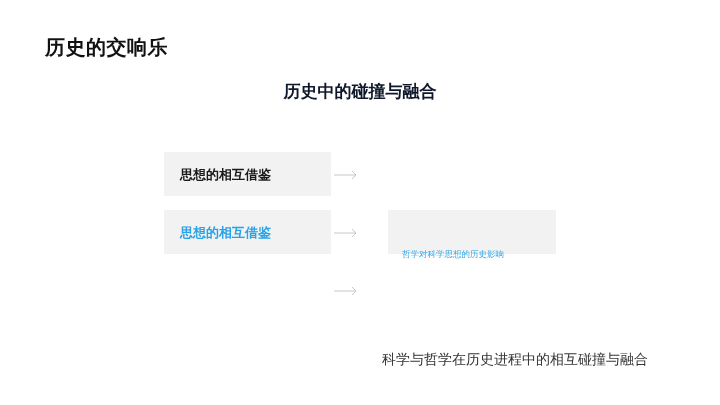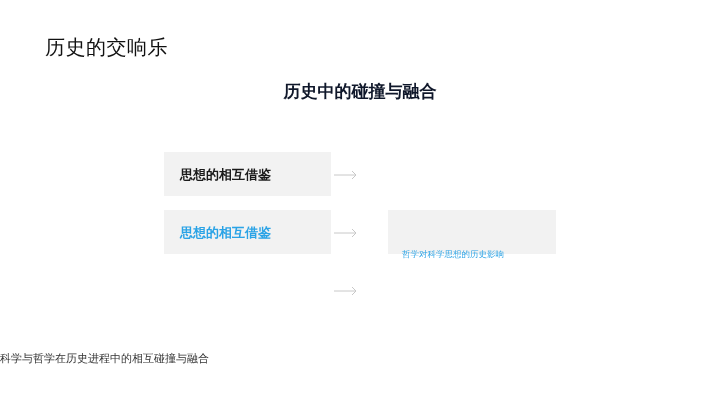--- a/index.html
+++ b/index.html
@@ -1,28 +1,28 @@
 <!DOCTYPE html>
 <html><head>
 <meta charset="utf-8">
 <style>
   html, body { margin:0; padding:0; }
   body { width:720px; height:405px; background:#ffffff; position:relative; overflow:hidden;
          font-family: "DejaVu Sans", "Liberation Sans", sans-serif; color:#1a1a1a; }
-  .title { position:absolute; left:45px; top:34px; font-size:20px; font-weight:normal; color:#111; letter-spacing:0.5px; }
+  .title { position:absolute; left:45px; top:34px; font-size:20px; font-weight:bold; color:#111; letter-spacing:0.5px; }
   .subtitle { position:absolute; left:0; width:720px; top:80px; text-align:center; font-size:17px; font-weight:bold; color:#0f172a; }
   .row { position:absolute; left:164px; width:392px; height:44px; }
   .left-box { position:absolute; left:0; top:0; width:167px; height:44px; background:#f2f2f2; }
   .left-box span { position:absolute; left:16px; top:14px; font-size:13px; font-weight:bold; color:#1a1a1a; white-space:nowrap; }
   .left-box.highlight span { color:#2aa3e6; }
   .arrow { position:absolute; left:170px; top:18px; width:24px; height:10px; }
   .right-box { position:absolute; left:224px; top:0; width:168px; height:44px; background:#f2f2f2; }
   .right-box span { position:absolute; left:14px; top:9px; font-size:8.5px; color:#333; white-space:nowrap; }
   .right-box.highlight span { color:#2aa3e6;margin-top:30px; }
-  .caption { position:absolute; left:0; width:648px; top:351px; text-align:left; font-size:11px; color:#333; }
+  .caption { position:absolute; left:0; width:648px; top:351px; text-align:right; font-size:14px; color:#333; }
 </style>
 </head>
 <body>
 
 <div class="title">历史的交响乐</div>
 <div class="subtitle">历史中的碰撞与融合</div>
 
 <div class="row" style="top:152px;">
   <div class="left-box">
     <span>思想的相互借鉴</span>

